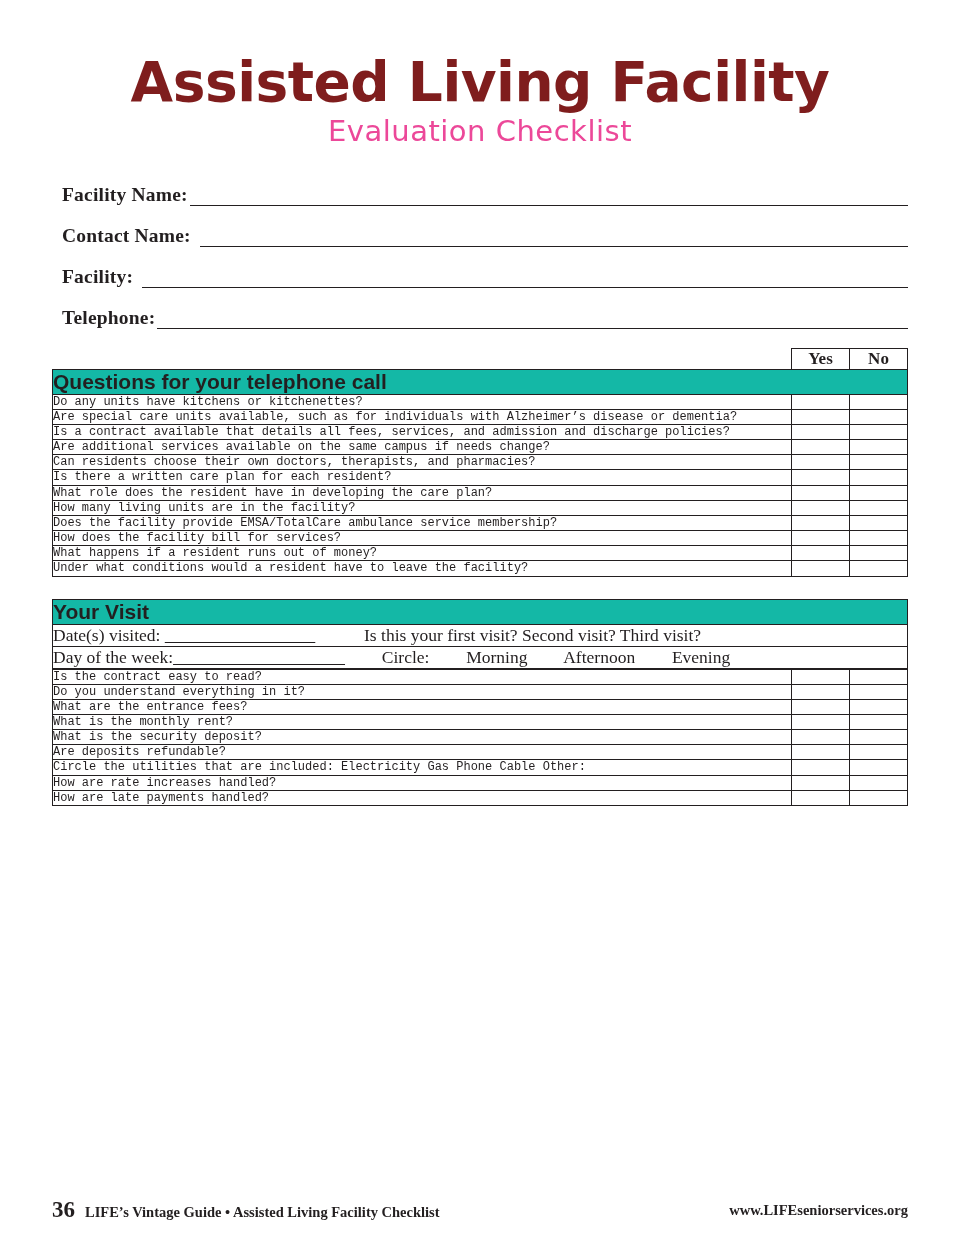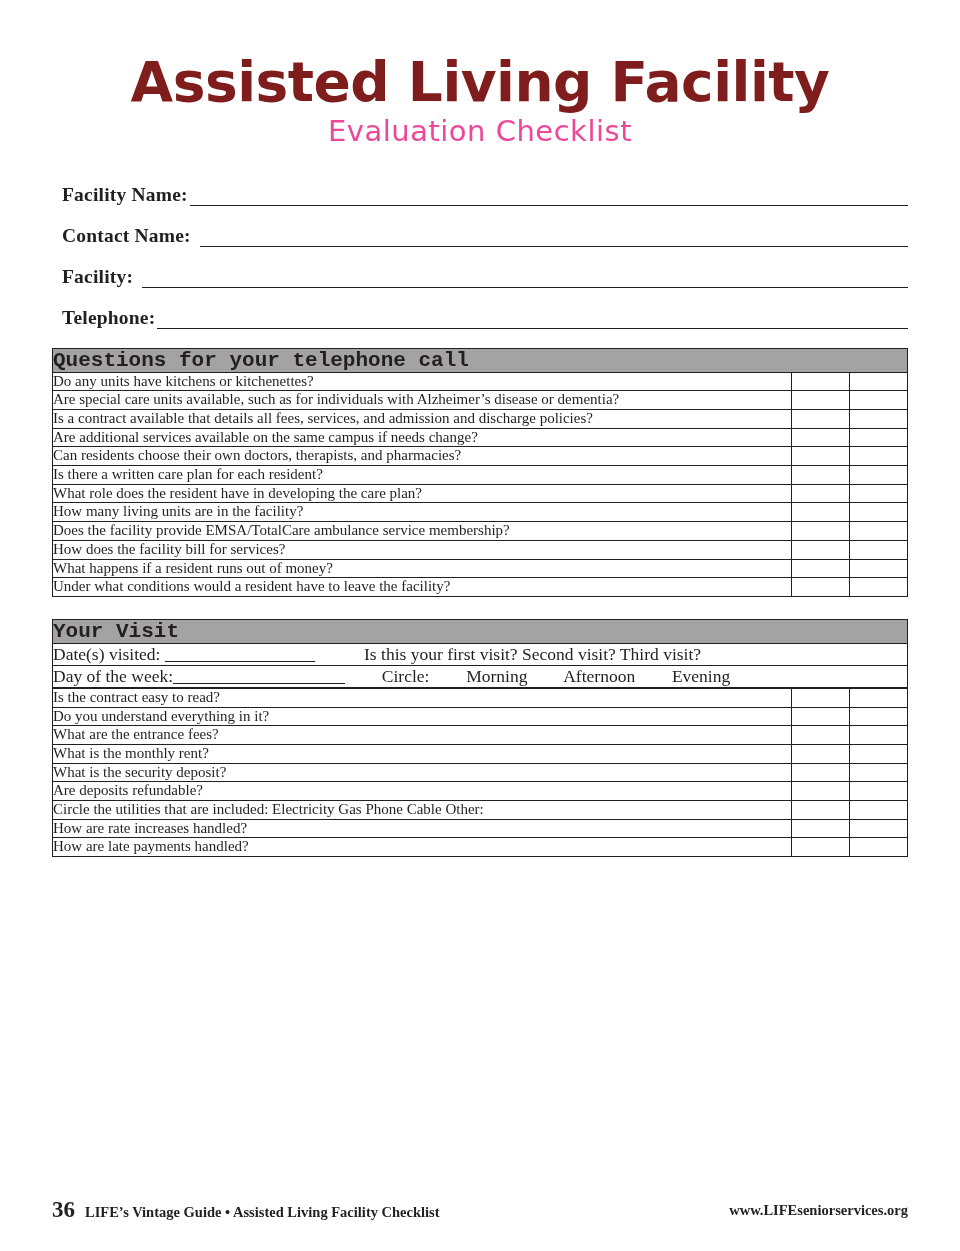--- a/index.html
+++ b/index.html
@@ -75,40 +75,40 @@
   table.grid {
     border-collapse: collapse;
     width: 100%;
     table-layout: fixed;
   }
   table.grid td, table.grid th {
     border: 1px solid #231f20;
     padding: 0;
   }
   .q-cell {
-    font-size: 15px;
+    font-size: 12px;
     padding: 2.5px 0 3.5px 6px;
     line-height: 1.18;
-    font-family: Liberation Serif, serif;
+    font-family: Liberation Mono, monospace;
   }
   .yn-head {
     width: 58px;
     text-align: center;
     font-weight: bold;
     font-size: 17px;
     padding: 4px 0 5px 0;
     font-family: "Liberation Serif", serif;
   }
   .yn-cell { width: 58px; }
   .section-head td {
-    background: #a3a3a3;
+    background: #14b8a6;
     font-weight: bold;
     font-size: 21px;
     padding: 4px 0 6px 7px;
-    font-family: Liberation Mono, monospace;
+    font-family: Liberation Sans, sans-serif;
   }
   .headrow td { border-bottom: none; }
   .blank-left { border: none !important; }
   
   .table-telephone { margin-top: 16px; }
   .table-visit { margin-top: 22px; padding-left: 28px; }
   .table-contract { }
   .visit-line {
     font-size: 17.5px;
     padding: 3px 0 4px 6px;
@@ -177,20 +177,25 @@
     </div>
   </div>
 
   <table class="grid table-telephone">
     <colgroup>
       <col>
       <col style="width:58px">
       <col style="width:58px">
     </colgroup>
     <tbody>
+        <tr class="headrow">
+      <td class="blank-left"></td>
+      <td class="yn-head">Yes</td>
+      <td class="yn-head">No</td>
+    </tr>
     <tr class="section-head">
       <td colspan="3">Questions for your telephone call</td>
     </tr>
     <tr>
       <td class="q-cell">Do any units have kitchens or kitchenettes?</td>
       <td class="yn-cell"></td>
       <td class="yn-cell"></td>
     </tr>
     <tr>
       <td class="q-cell">Are special care units available, such as for individuals with Alzheimer’s disease or dementia?</td>

